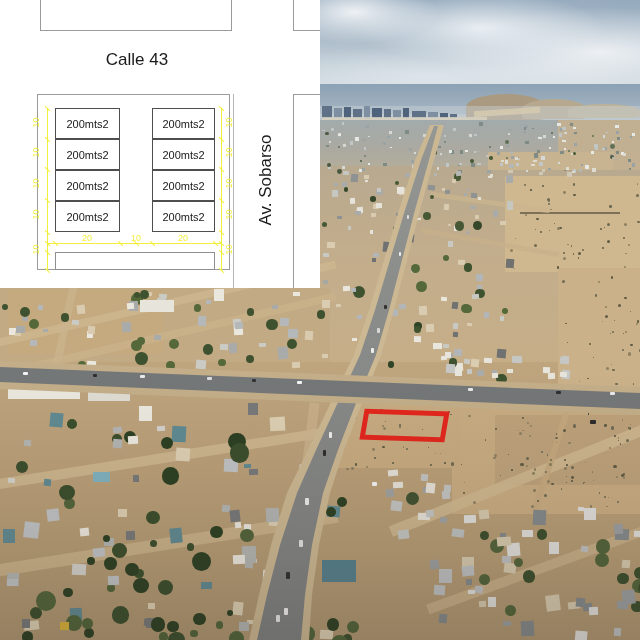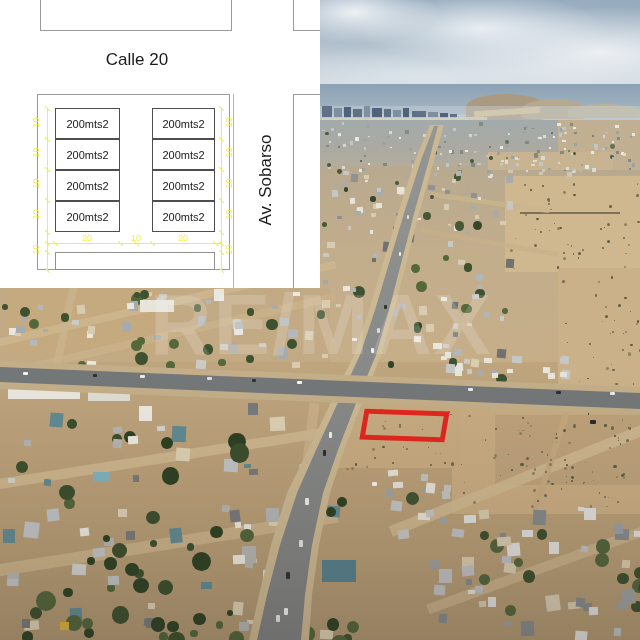--- a/index.html
+++ b/index.html
@@ -903,31 +903,30 @@
         <div style="position: absolute; left: 371px; top: 348px; width: 3px; height: 5px; background: rgb(238, 238, 238); border-radius: 1px;"></div>
         <div style="position: absolute; left: 377px; top: 328px; width: 3px; height: 5px; background: rgb(216, 216, 216); border-radius: 1px;"></div>
         <div style="position: absolute; left: 384px; top: 305px; width: 3px; height: 4px; background: rgb(51, 51, 51); border-radius: 1px;"></div>
         <div style="position: absolute; left: 399px; top: 252px; width: 2px; height: 4px; background: rgb(238, 238, 238); border-radius: 1px;"></div>
         <div style="position: absolute; left: 407px; top: 215px; width: 2px; height: 4px; background: rgb(224, 224, 224); border-radius: 1px;"></div>
         <div style="position: absolute; left: 372px; top: 482px; width: 5px; height: 4px; background: rgb(244, 244, 244); border-radius: 1px;"></div>
         <div style="position: absolute; left: 590px; top: 420px; width: 6px; height: 4px; background: rgb(43, 43, 43); border-radius: 1px;"></div>
       </div>
     <div class="plot-outline" style="border-color: rgb(227, 38, 29);"></div>
     <div class="dusk"></div>
-    <div class="watermark">RE/MAX</div>
   </div>
 
   <div class="plan">
     <div class="blk blk-tl"></div>
     <div class="blk blk-tr"></div>
     <div class="blk blk-r"></div>
     <div class="blk blk-main"></div>
     <div class="street-line"></div>
     <div class="bottom-strip"></div>
-    <div class="lbl-calle">Calle 20</div>
+    <div class="lbl-calle">Calle 43</div>
     <div class="lbl-av">Av. Sobarso</div>
     <div id="lots" class="abs">
         <div class="lot" style="position: absolute; left: 55px; top: 108px; width: 65px; height: 31px;">200mts2</div>
         <div class="lot" style="position: absolute; left: 55px; top: 139px; width: 65px; height: 31px;">200mts2</div>
         <div class="lot" style="position: absolute; left: 55px; top: 170px; width: 65px; height: 31px;">200mts2</div>
         <div class="lot" style="position: absolute; left: 55px; top: 201px; width: 65px; height: 31px;">200mts2</div>
         <div class="lot" style="position: absolute; left: 152px; top: 108px; width: 63px; height: 31px;">200mts2</div>
         <div class="lot" style="position: absolute; left: 152px; top: 139px; width: 63px; height: 31px;">200mts2</div>
         <div class="lot" style="position: absolute; left: 152px; top: 170px; width: 63px; height: 31px;">200mts2</div>
         <div class="lot" style="position: absolute; left: 152px; top: 201px; width: 63px; height: 31px;">200mts2</div>

